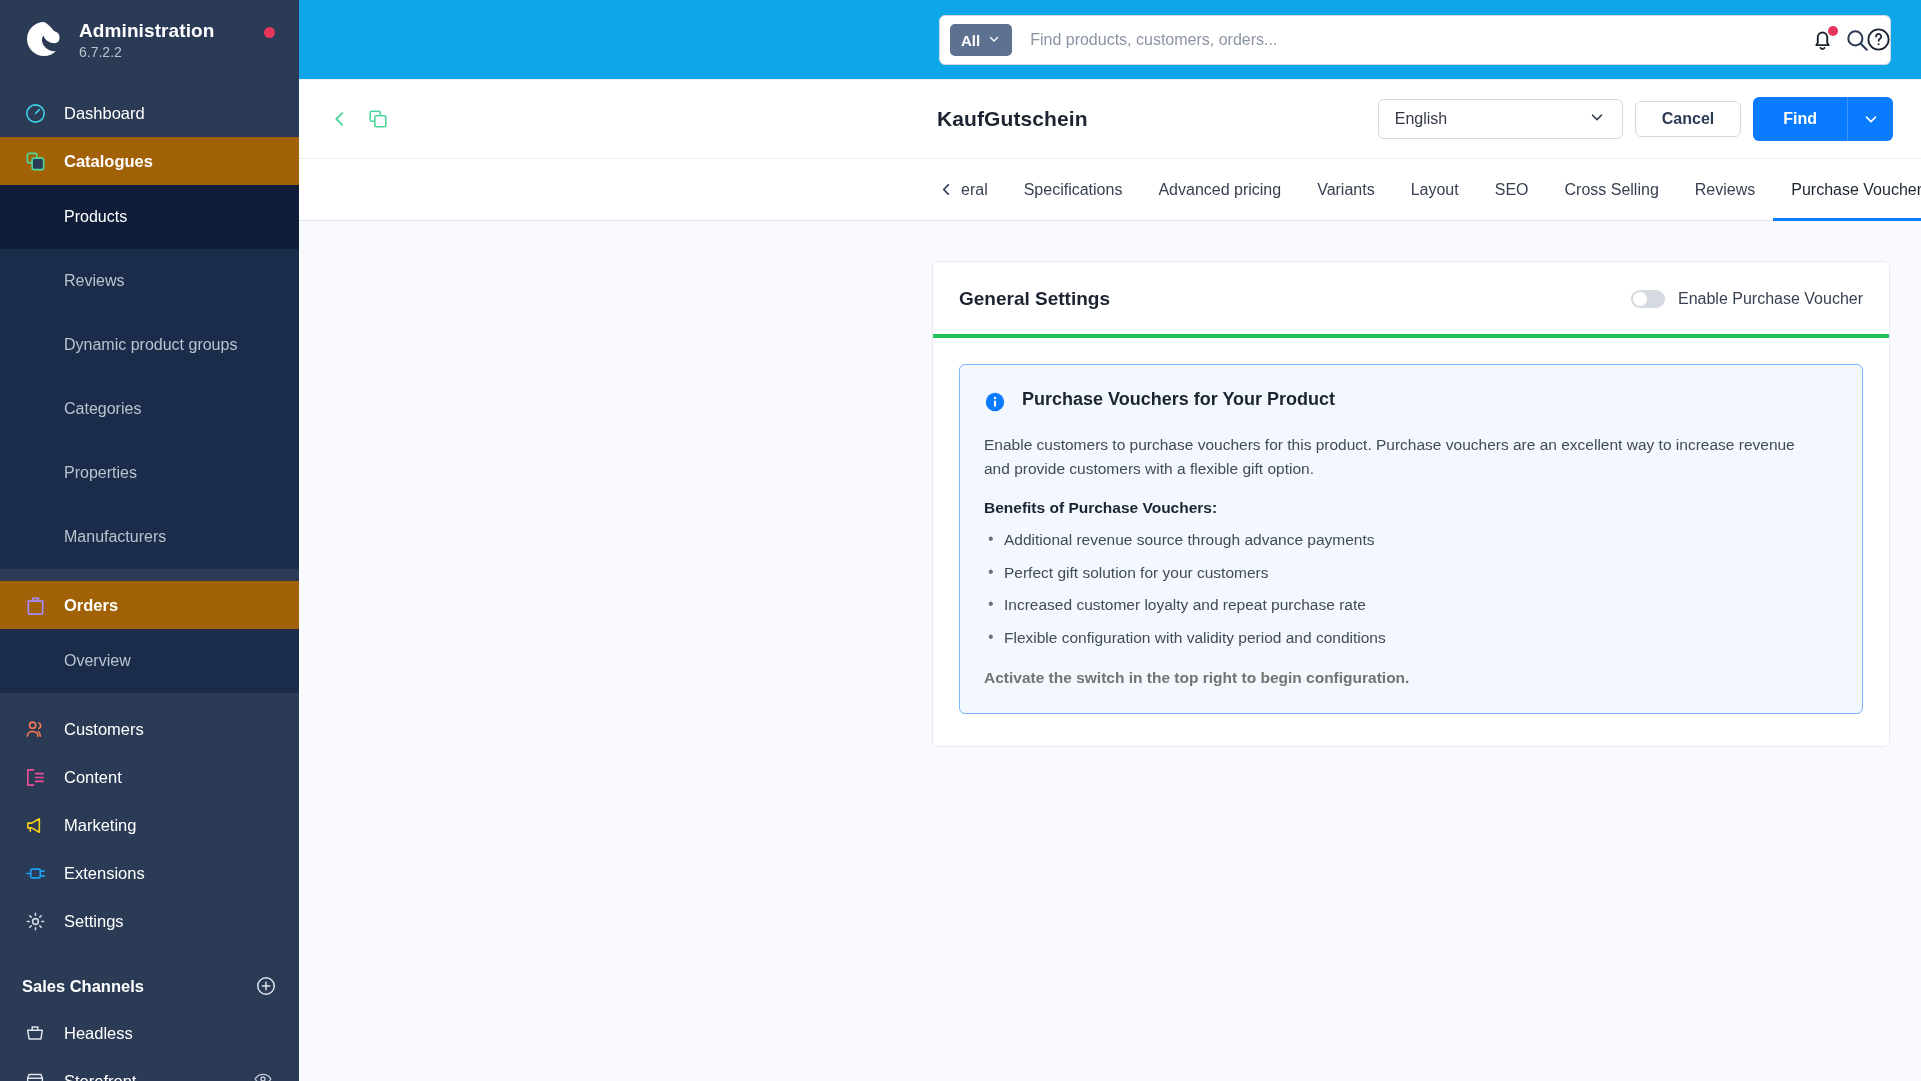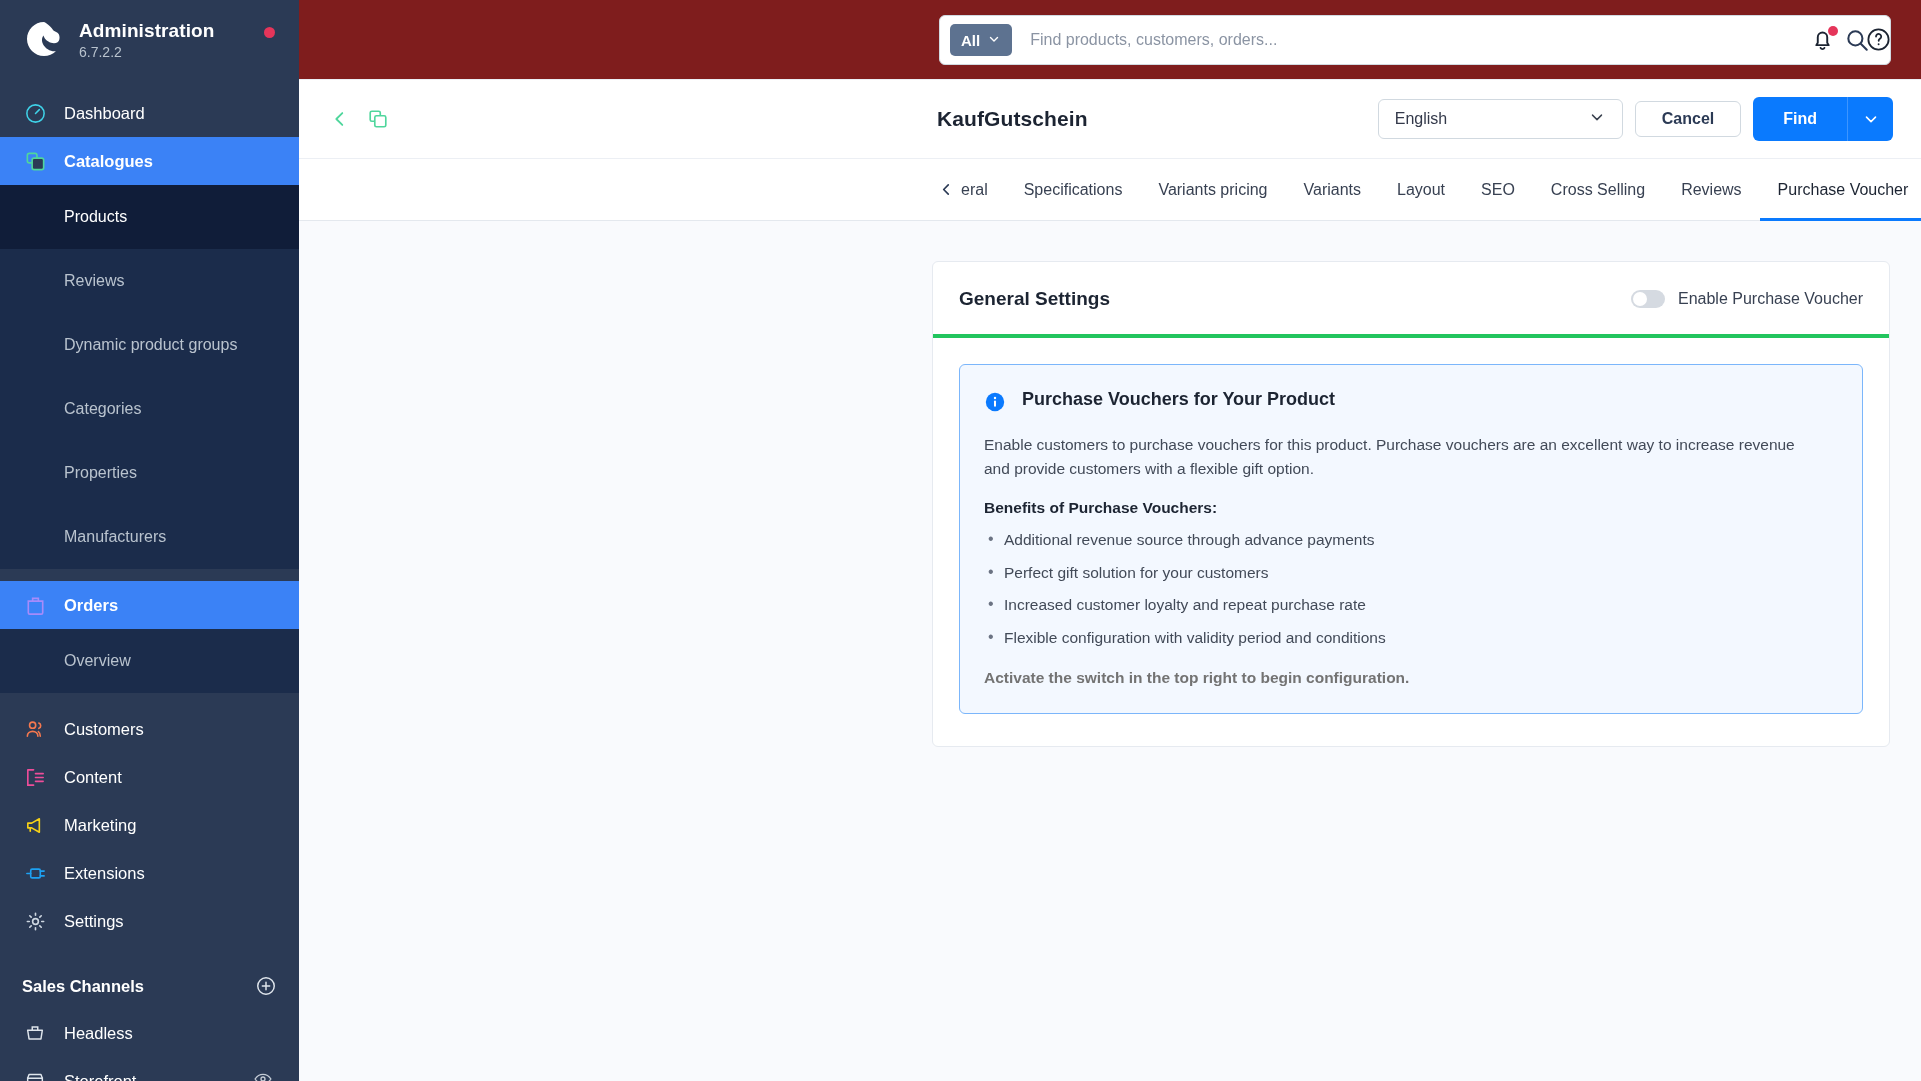--- a/index.html
+++ b/index.html
@@ -41,21 +41,21 @@
     display: flex; align-items: center;
     height: 48px;
     padding-left: 22px;
     font-size: 16.5px;
     color: #c9d2dc;
     cursor: pointer;
     position: relative;
   }
   .sb-item .ic { width: 26px; height: 26px; flex: 0 0 26px; margin-right: 16px; display: flex; align-items: center; justify-content: center; }
   .sb-item.top { color: #ffffff; }
-  .sb-item.group-open { background: #3b82f6; }
+  .sb-item.group-open { background: #a16207; }
   .sb-item.sub { padding-left: 64px; font-size: 16px; color: #b9c3ce; background: #1b2c4b; height: 64px; }
   .sb-item.sub.active { background: #101d39; color: #ffffff; }
   .sb-item.bold { font-weight: bold; color: #ffffff; }
 
   .sb-section {
     display: flex; align-items: center; justify-content: space-between;
     padding: 30px 22px 12px 22px;
     font-size: 16.5px; font-weight: bold; color: #ffffff;
   }
   .sb-section .plus { width: 22px; height: 22px; cursor: pointer; }
@@ -66,21 +66,21 @@
     margin-bottom: 4px;
   }
   .sb-collapse .ic { width: 26px; height: 26px; margin-right: 16px; display: flex; align-items: center; justify-content: center; }
   .eye { margin-left: auto; margin-right: 26px; opacity: .85; }
 
   
   .main { flex: 1 1 auto; display: flex; flex-direction: column; min-width: 0; background: #f9fafd; }
 
   .topbar {
     height: 80px; flex: 0 0 80px;
-    background: #7f1d1d;
+    background: #0ea5e9;
     border-bottom: 1px solid #eceff4;
     display: flex; align-items: center;
     position: relative;
   }
   .search-wrap {
     position: absolute; left: 640px; top: 15px;
     width: 952px; height: 50px;
     border: 1px solid #d1d9e0; border-radius: 6px; background: #fff;
     display: flex; align-items: center; padding: 0 10px 0 10px;
   }
@@ -464,21 +464,21 @@
 
     <div class="tabs-wrap">
       <div class="tabs">
         <span class="tab-arrow">
           <svg viewBox="0 0 24 24" width="17" height="17" fill="none" stroke="#2b3a55" stroke-width="2.3">
             <path d="M14.5 5.5L8 12l6.5 6.5" stroke-linecap="round" stroke-linejoin="round"></path>
           </svg>
         </span>
         <div class="tab truncated">eral</div>
         <div class="tab">Specifications</div>
-        <div class="tab">Variants pricing</div>
+        <div class="tab">Advanced pricing</div>
         <div class="tab">Variants</div>
         <div class="tab">Layout</div>
         <div class="tab">SEO</div>
         <div class="tab">Cross Selling</div>
         <div class="tab">Reviews</div>
         <div class="tab active">Purchase Voucher</div>
 
       </div>
     </div>
 

